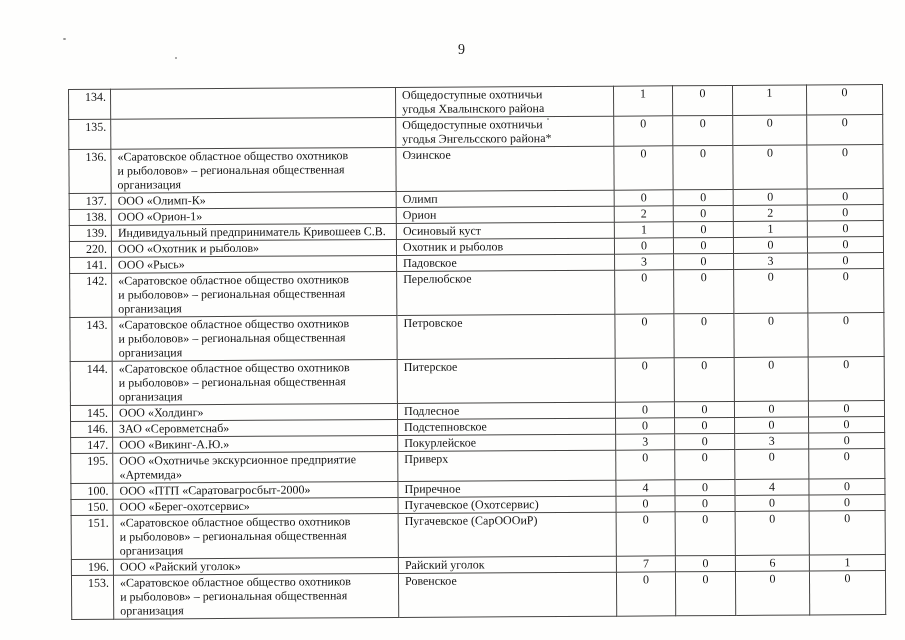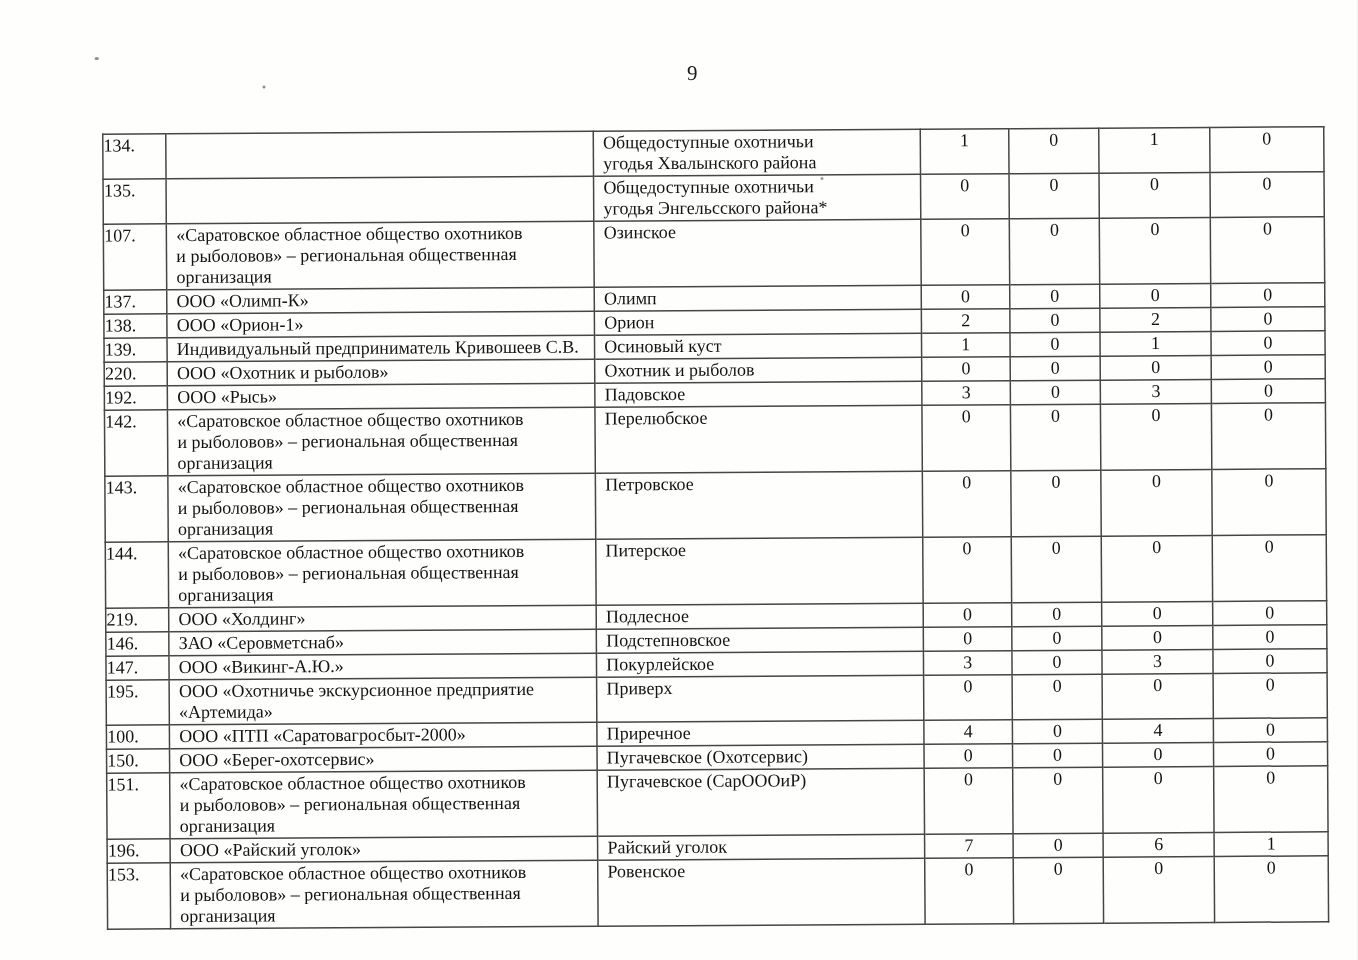--- a/index.html
+++ b/index.html
@@ -33,21 +33,21 @@
     background: transparent;
   }
   .doc-table td {
     border: 1px solid #474645;
     vertical-align: top;
     font-size: 12px;
     line-height: 14px;
     padding: 0 4px 1px 6px;
     overflow: hidden;
   }
-  .doc-table td.c-num  { padding-left: 0; }
+  .doc-table td.c-num  { padding-left: 16px; }
   .doc-table td.c-val  { text-align: center; padding: 0 2px 1px; }
   .wraptext { white-space: pre-line; display: block; }
   .speck {
     position: absolute;
     background: #8f8f8f;
     border-radius: 50%;
     width: 2px; height: 2px;
   }
   .speck.s1 { left: 63px;  top: 38px;  width: 3px; height: 2px; }
   .speck.s2 { left: 175px; top: 57px; }
@@ -103,21 +103,21 @@
               <span class="wraptext">Общедоступные охотничьи
 угодья Энгельсского района*</span>
             </td>
     <td class="c-val"><span>0</span></td>
     <td class="c-val"><span>0</span></td>
     <td class="c-val"><span>0</span></td>
     <td class="c-val"><span>0</span></td>
   </tr>
           <tr>
     <td class="c-num">
-              <span class="wraptext">107.</span>
+              <span class="wraptext">136.</span>
             </td>
     <td class="c-org">
               <span class="wraptext">«Саратовское областное общество охотников
 и рыболовов» – региональная общественная
 организация</span>
             </td>
     <td class="c-ground">
               <span class="wraptext">Озинское</span>
             </td>
     <td class="c-val"><span>0</span></td>
@@ -180,21 +180,21 @@
     <td class="c-ground">
               <span class="wraptext">Охотник и рыболов</span>
             </td>
     <td class="c-val"><span>0</span></td>
     <td class="c-val"><span>0</span></td>
     <td class="c-val"><span>0</span></td>
     <td class="c-val"><span>0</span></td>
   </tr>
           <tr>
     <td class="c-num">
-              <span class="wraptext">192.</span>
+              <span class="wraptext">141.</span>
             </td>
     <td class="c-org">
               <span class="wraptext">ООО «Рысь»</span>
             </td>
     <td class="c-ground">
               <span class="wraptext">Падовское</span>
             </td>
     <td class="c-val"><span>3</span></td>
     <td class="c-val"><span>0</span></td>
     <td class="c-val"><span>3</span></td>
@@ -246,21 +246,21 @@
     <td class="c-ground">
               <span class="wraptext">Питерское</span>
             </td>
     <td class="c-val"><span>0</span></td>
     <td class="c-val"><span>0</span></td>
     <td class="c-val"><span>0</span></td>
     <td class="c-val"><span>0</span></td>
   </tr>
           <tr>
     <td class="c-num">
-              <span class="wraptext">219.</span>
+              <span class="wraptext">145.</span>
             </td>
     <td class="c-org">
               <span class="wraptext">ООО «Холдинг»</span>
             </td>
     <td class="c-ground">
               <span class="wraptext">Подлесное</span>
             </td>
     <td class="c-val"><span>0</span></td>
     <td class="c-val"><span>0</span></td>
     <td class="c-val"><span>0</span></td>

